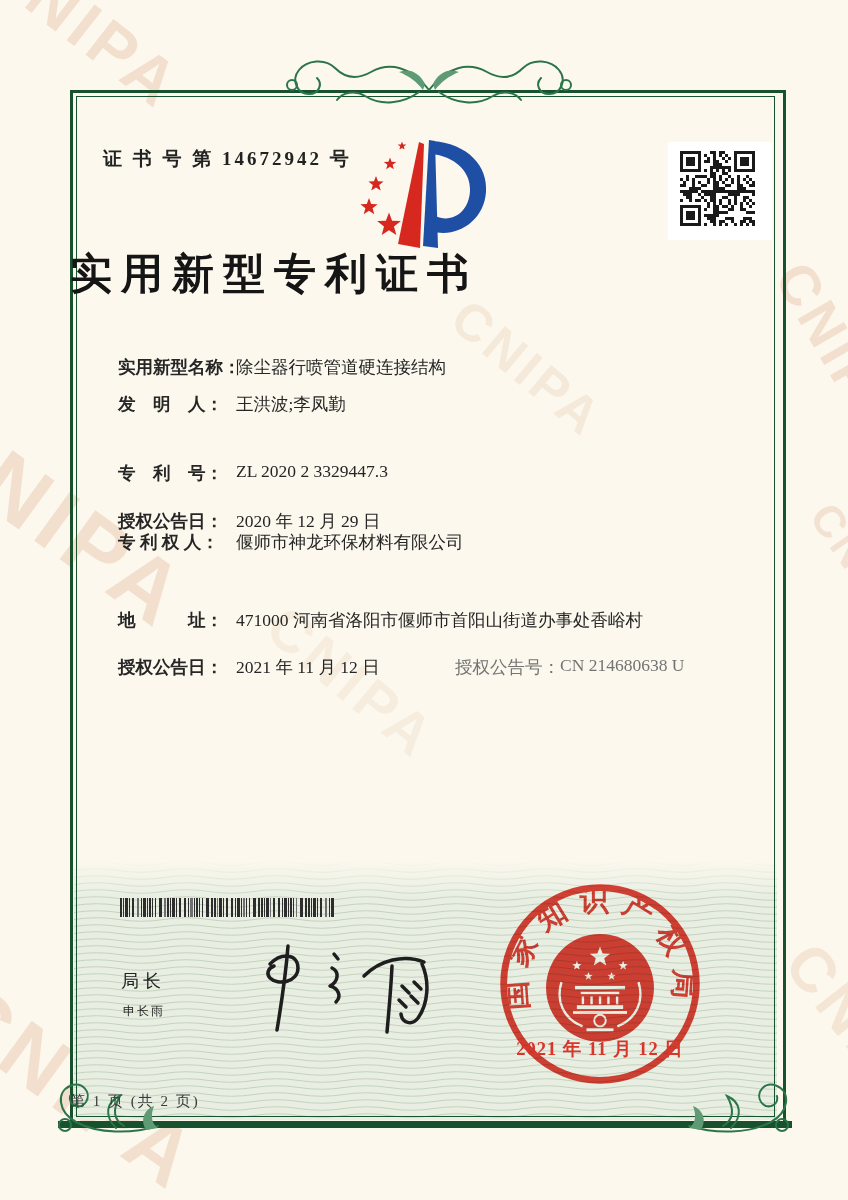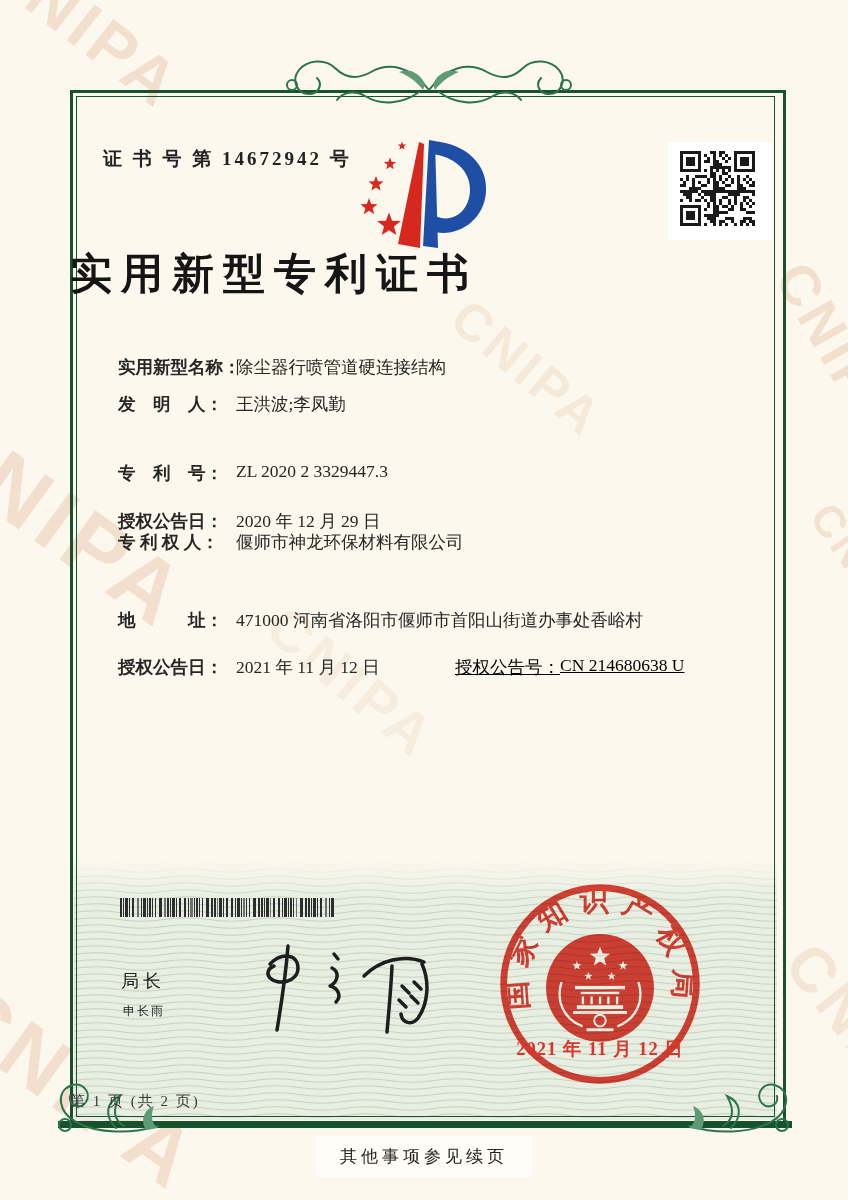--- a/index.html
+++ b/index.html
@@ -41,21 +41,21 @@
   .logo{position:absolute;left:336px;top:136px;z-index:3;}
   .qrbox{position:absolute;left:668px;top:142px;width:104px;height:98px;background:#fff;z-index:3;}
   .qrbox svg{margin:9px 0 0 12px;}
   .title{position:absolute;left:70px;top:246px;width:710px;
          font-size:42px;font-weight:bold;letter-spacing:9px;color:#151515;z-index:3;}
 
   
   .frow{position:absolute;left:118px;display:flex;font-size:17.5px;white-space:nowrap;z-index:3;color:#262626;}
   .frow .lbl{display:inline-block;width:118px;font-weight:bold;}
   .f1{top:355px}.f2{top:392px}.f3{top:461px}.f4{top:509px}.f5{top:530px}.f6{top:608px}.f7{top:655px}
-  .grant2{position:absolute;left:455px;top:655px;display:flex;font-size:17.5px;white-space:nowrap;z-index:3;color:#000000;text-decoration:underline;}
+  .grant2{position:absolute;left:455px;top:655px;display:flex;font-size:17.5px;white-space:nowrap;z-index:3;color:#737373;}
 
   
   .bodytxt{position:absolute;left:118px;top:697px;width:620px;font-size:17px;
            line-height:27px;z-index:3;color:#1f1f1f;text-align:justify;}
   .bodytxt p{margin:0;text-indent:2em;}
 
   
   .barcode{position:absolute;left:120px;top:898px;z-index:3;}
 
   
@@ -634,15 +634,14 @@
         </g>
         <circle cx="0" cy="34" r="6" fill="none" stroke="#fff" stroke-width="2"></circle>
         <path d="M-40,-6 C-46,14 -38,32 -18,40" fill="none" stroke="#fff" stroke-width="2.5"></path>
         <path d="M40,-6 C46,14 38,32 18,40" fill="none" stroke="#fff" stroke-width="2.5"></path>
       </g>
     </svg>
   </div>
   <div class="seal-date">2021 年 11 月 12 日</div>
 
   <div class="pageno">第 1 页 (共 2 页)</div>
-  <div class="contnote">其他事项参见续页</div>
 
 </div>
 
 </body></html>

